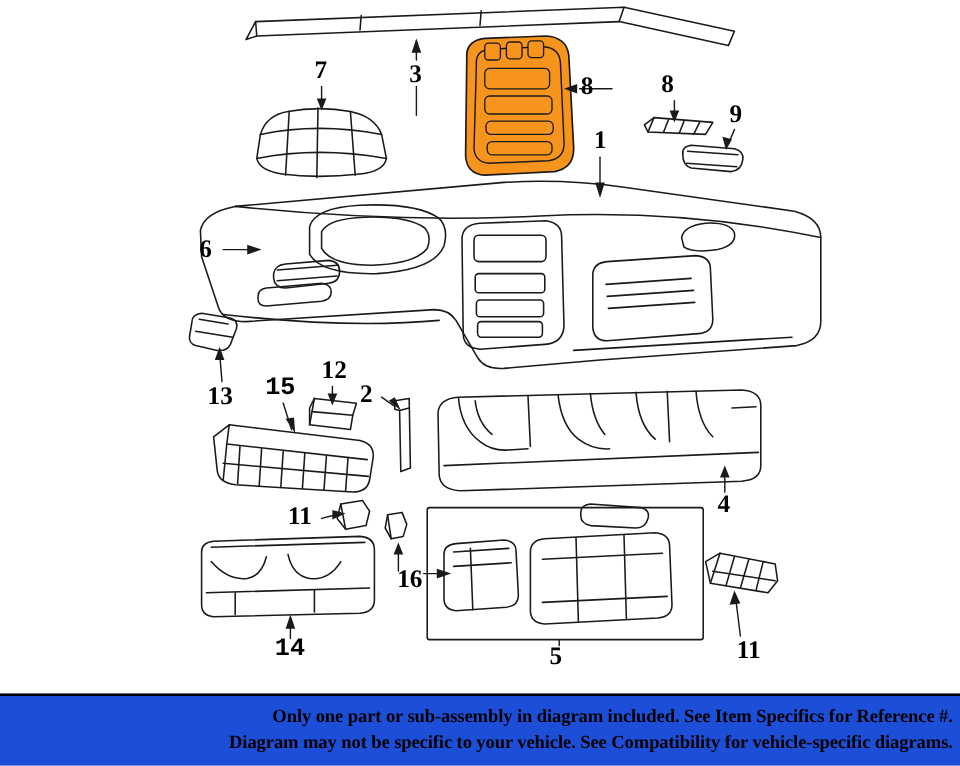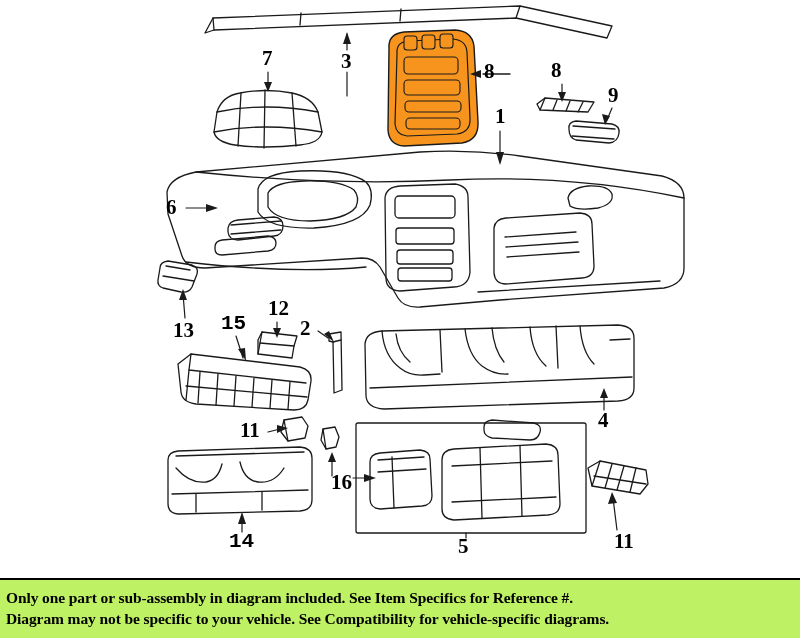--- a/index.html
+++ b/index.html
@@ -36,26 +36,26 @@
     color: #000000;
     line-height: 1;
     white-space: nowrap;
   }
   .footer-banner {
     position: absolute;
     left: 0;
     bottom: 0;
     width: 800px;
     height: 60px;
-    background: #bef264;
+    background: #1d4ed8;
     border-top: 2px solid #000000;
     box-sizing: border-box;
     display: flex;
     flex-direction: column;
-    align-items: flex-start;
+    align-items: flex-end;
     justify-content: center;
     padding: 2px 6px;
     box-sizing: border-box;
   }
   .footer-line {
     font-family: "Liberation Serif", serif;
     font-weight: bold;
     font-size: 15.5px;
     color: #000000;
     text-align: center;

